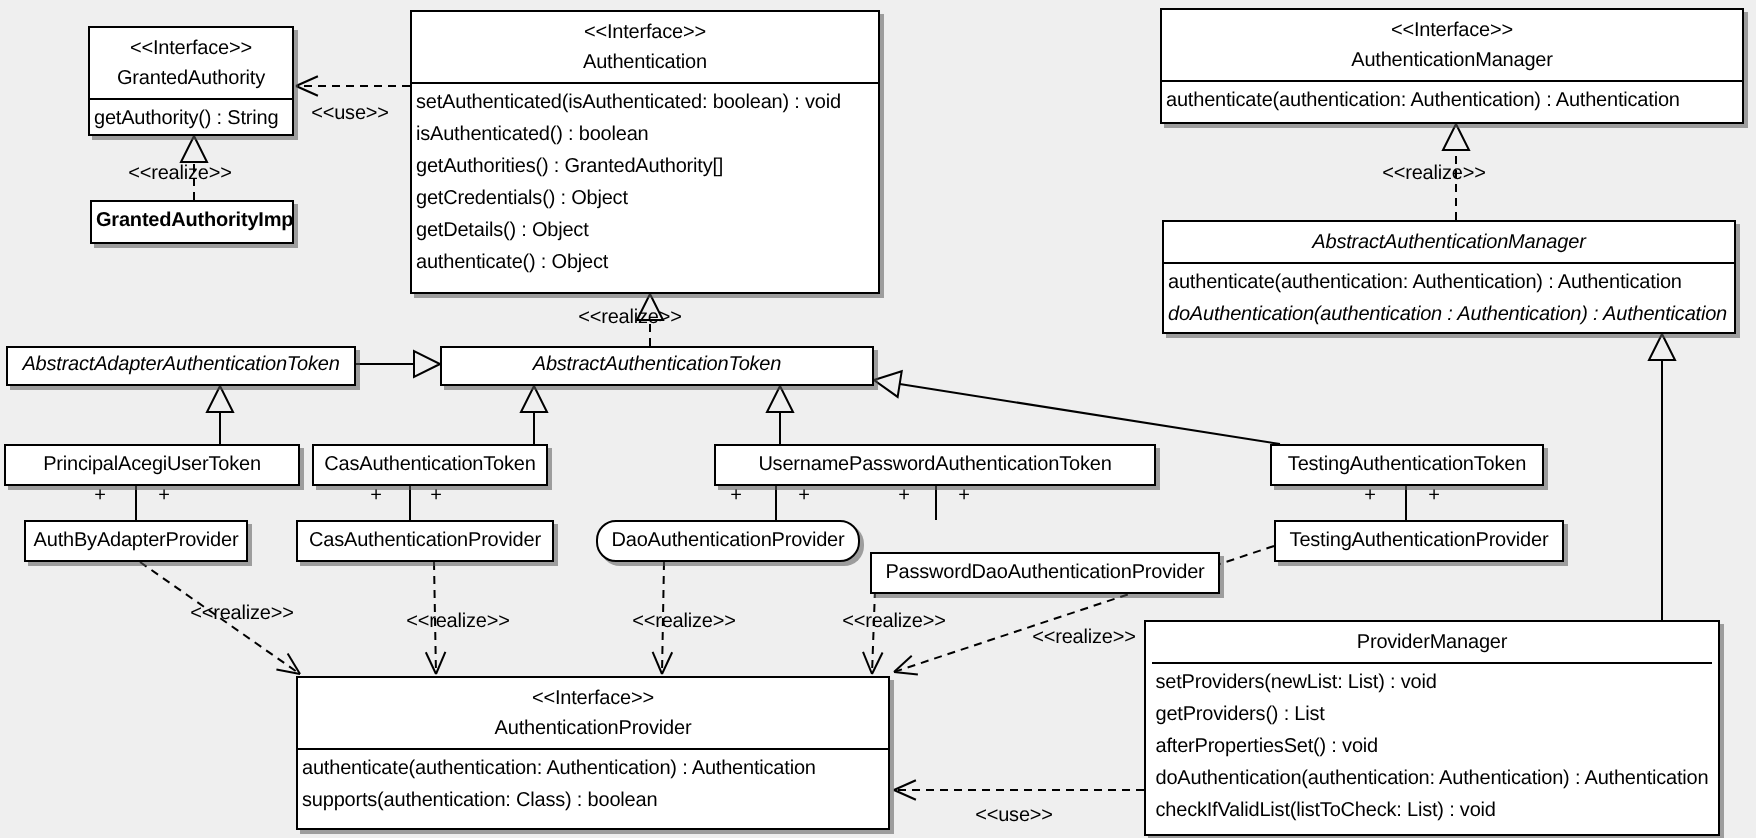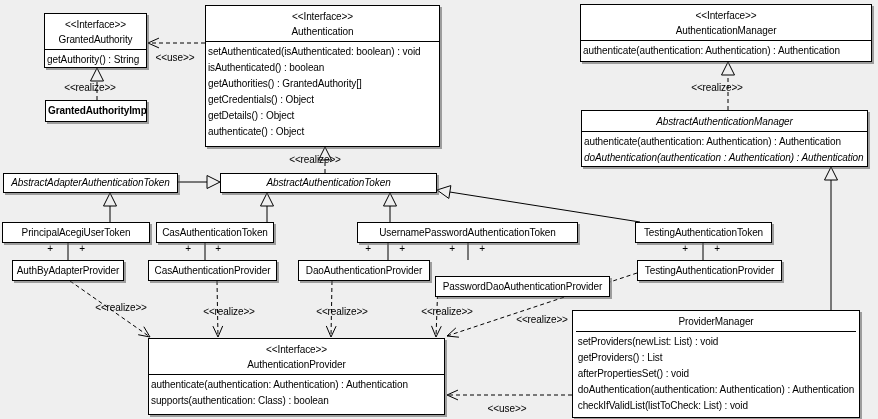--- a/index.html
+++ b/index.html
@@ -198,21 +198,21 @@
     <div class="uml-class title-only" style="left: 12px; top: 260px; width: 112px; height: 21px; background: rgb(255, 255, 255);">
       <div class="uml-title">
         <span class="name-line">AuthByAdapterProvider</span>
       </div>
     </div>
     <div class="uml-class title-only" style="left: 148px; top: 260px; width: 129px; height: 21px; background: rgb(255, 255, 255);">
       <div class="uml-title">
         <span class="name-line">CasAuthenticationProvider</span>
       </div>
     </div>
-    <div class="uml-class title-only" style="left: 298px; top: 260px; width: 132px; height: 21px; background: rgb(255, 255, 255);">
+    <div class="uml-class title-only" style="left: 298px; top: 260px; width: 132px; height: 21px; background: rgb(255, 255, 255); border-radius: 10px;">
       <div class="uml-title">
         <span class="name-line">DaoAuthenticationProvider</span>
       </div>
     </div>
     <div class="uml-class title-only" style="left: 435px; top: 276px; width: 175px; height: 21px; background: rgb(255, 255, 255);">
       <div class="uml-title">
         <span class="name-line">PasswordDaoAuthenticationProvider</span>
       </div>
     </div>
     <div class="uml-class title-only" style="left: 637px; top: 260px; width: 145px; height: 21px; background: rgb(255, 255, 255);">

